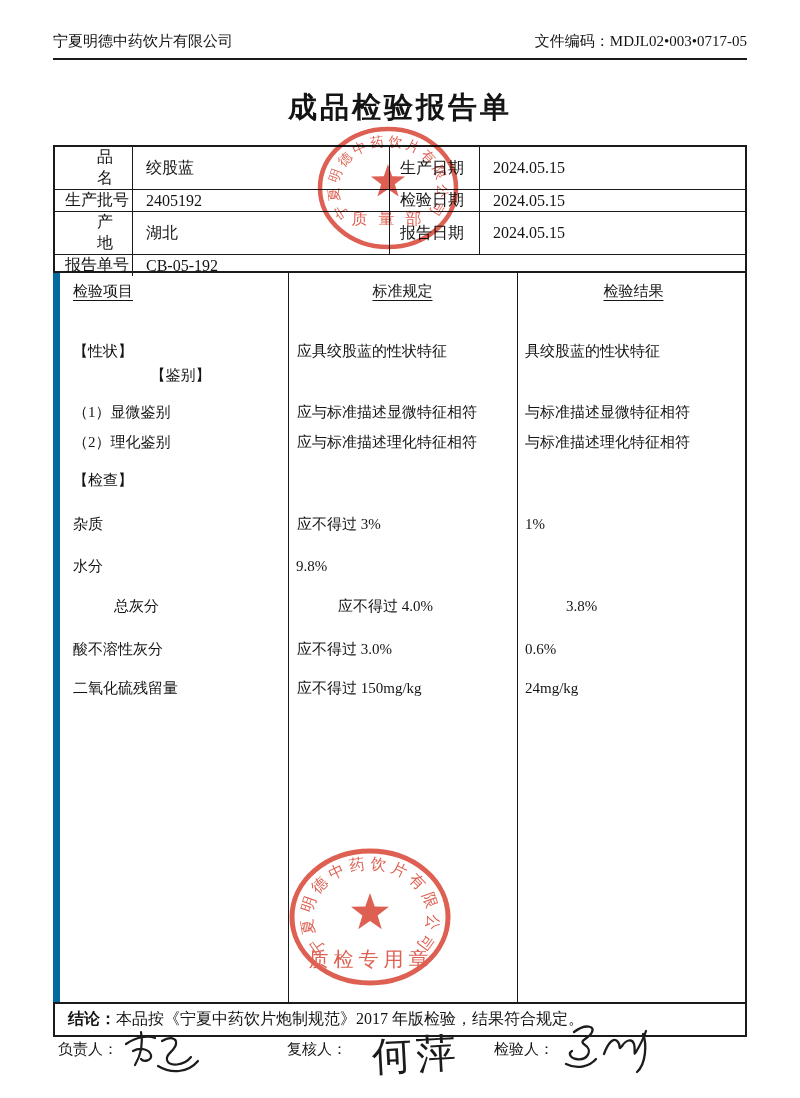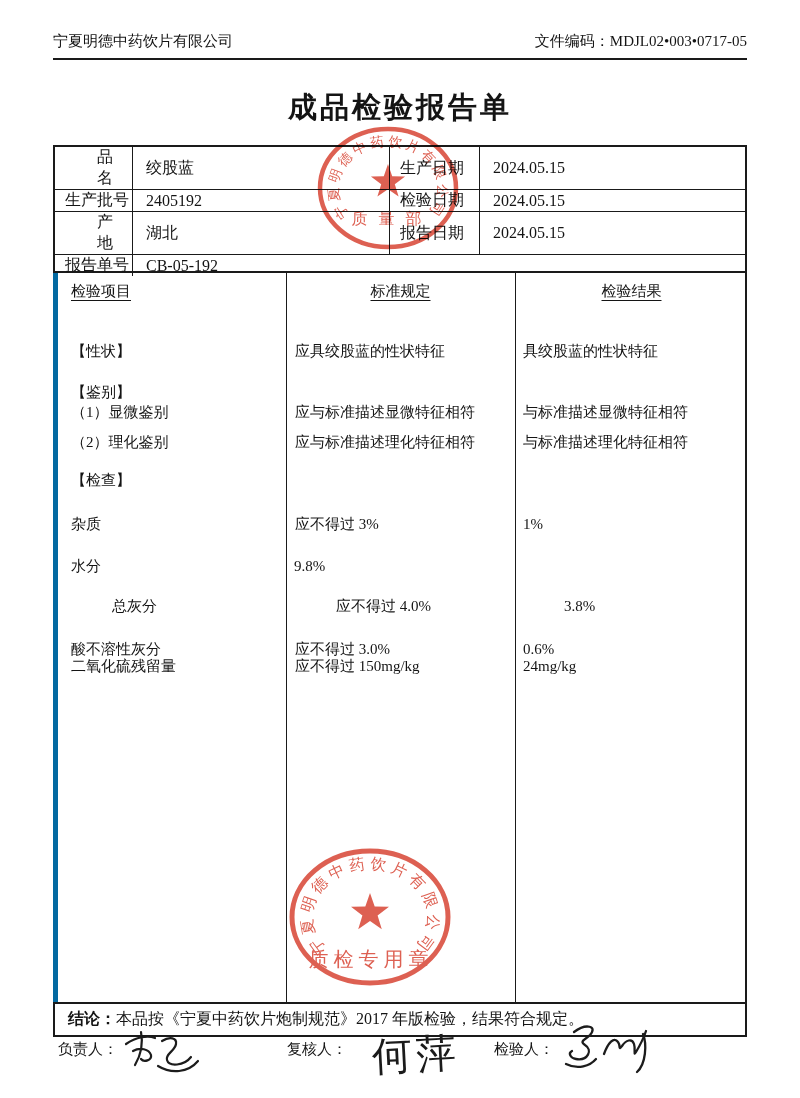--- a/index.html
+++ b/index.html
@@ -22,35 +22,35 @@
   .icell{border-right:1px solid #1a1a1a;border-bottom:1px solid #1a1a1a;display:flex;align-items:center;padding-left:10px;box-sizing:border-box;}
   .icell.value{padding-left:13px;}
   .icell.noright{border-right:none;}
   .icell.nobottom{border-bottom:none;}
   .icell.span3{grid-column:2 / 5;}
   .jlabel{display:inline-block;width:58px;margin-left:32px;}
 
   
   .main-table{
     position:absolute;left:53px;top:273px;width:694px;height:729px;box-sizing:border-box;
-    border-left:5px solid #0369a1;border-right:2px solid #1a1a1a;font-size:15px;
+    border-left:7px solid #0369a1;border-right:2px solid #1a1a1a;font-size:15px;
   }
   .vline{position:absolute;top:0;bottom:0;width:1px;background:#1a1a1a;}
   .v1{left:228px;} .v2{left:457px;}
   .col-header{position:absolute;top:9px;text-decoration:underline;text-underline-offset:4px;}
   .ch1{left:0;width:228px;padding-left:13px;box-sizing:border-box;}
   .ch2{left:228px;width:229px;text-align:center;}
   .ch3{left:457px;width:233px;text-align:center;}
   .trow{position:absolute;left:0;width:100%;display:grid;grid-template-columns:228px 229px 1fr;line-height:20px;}
   .trow .c-item{padding-left:13px;}
   .trow .c-standard{padding-left:9px;}
   .trow .c-result{padding-left:8px;}
-  .trow-0{top:68px;} .trow-1{top:109px;} .trow-2{top:129px;} .trow-3{top:159px;}
+  .trow-0{top:68px;} .trow-1{top:92px;text-align:center;} .trow-2{top:129px;} .trow-3{top:159px;}
   .trow-4{top:197px;} .trow-5{top:241px;} .trow-6{top:283px;} .trow-7{top:323px;padding-left:41px;}
-  .trow-8{top:366px;} .trow-9{top:383px;}
+  .trow-8{top:366px;} .trow-9{top:405px;}
 
   
   .conclusion{
     position:absolute;left:53px;top:1002px;width:694px;height:35px;box-sizing:border-box;
     border:2px solid #1a1a1a;font-size:16px;line-height:30px;padding-left:13px;
   }
   .conclusion .bold{font-weight:bold;}
 
   
   .footer-label{position:absolute;top:1040px;font-size:15px;}

